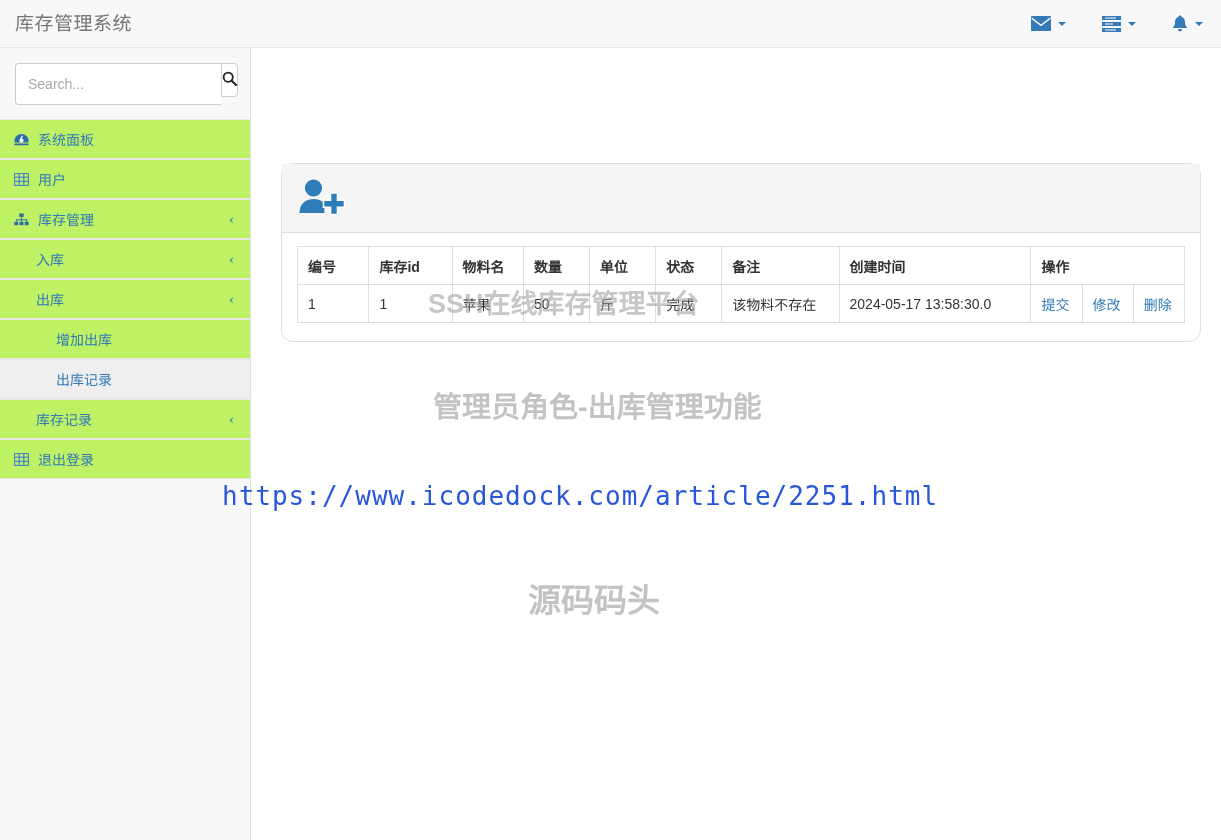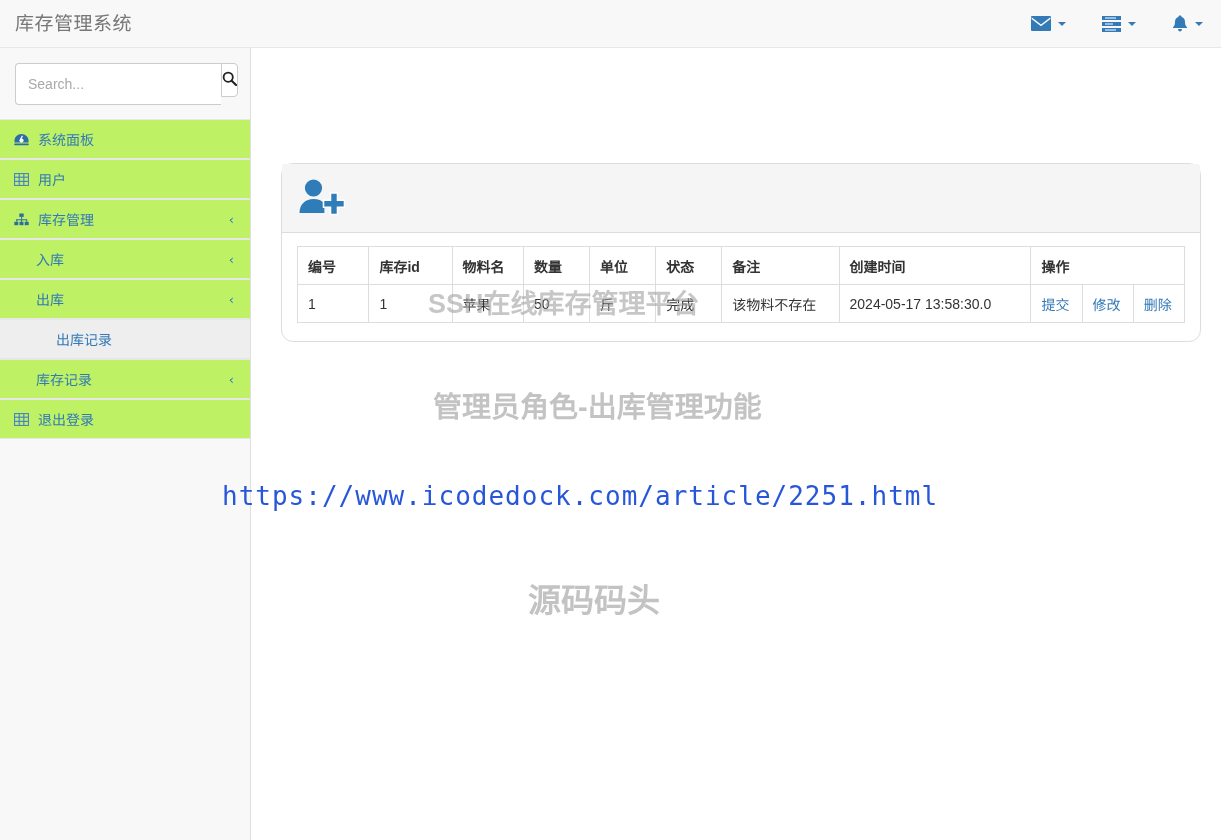--- a/index.html
+++ b/index.html
@@ -325,20 +325,25 @@
     </a>
       </li>
 
     <li>
         <a class="nav-item level2">
       <span class="nav-label">出库</span>
       <span class="chev">‹</span>
     </a>
       </li>
 
+    <li>
+        <a class="nav-item level3">
+      <span class="nav-label">增加出库</span>
+    </a>
+      </li>
 
     <li>
         <a class="nav-item level3 active">
       <span class="nav-label">出库记录</span>
     </a>
       </li>
 
     <li>
         <a class="nav-item level2">
       <span class="nav-label">库存记录</span>

